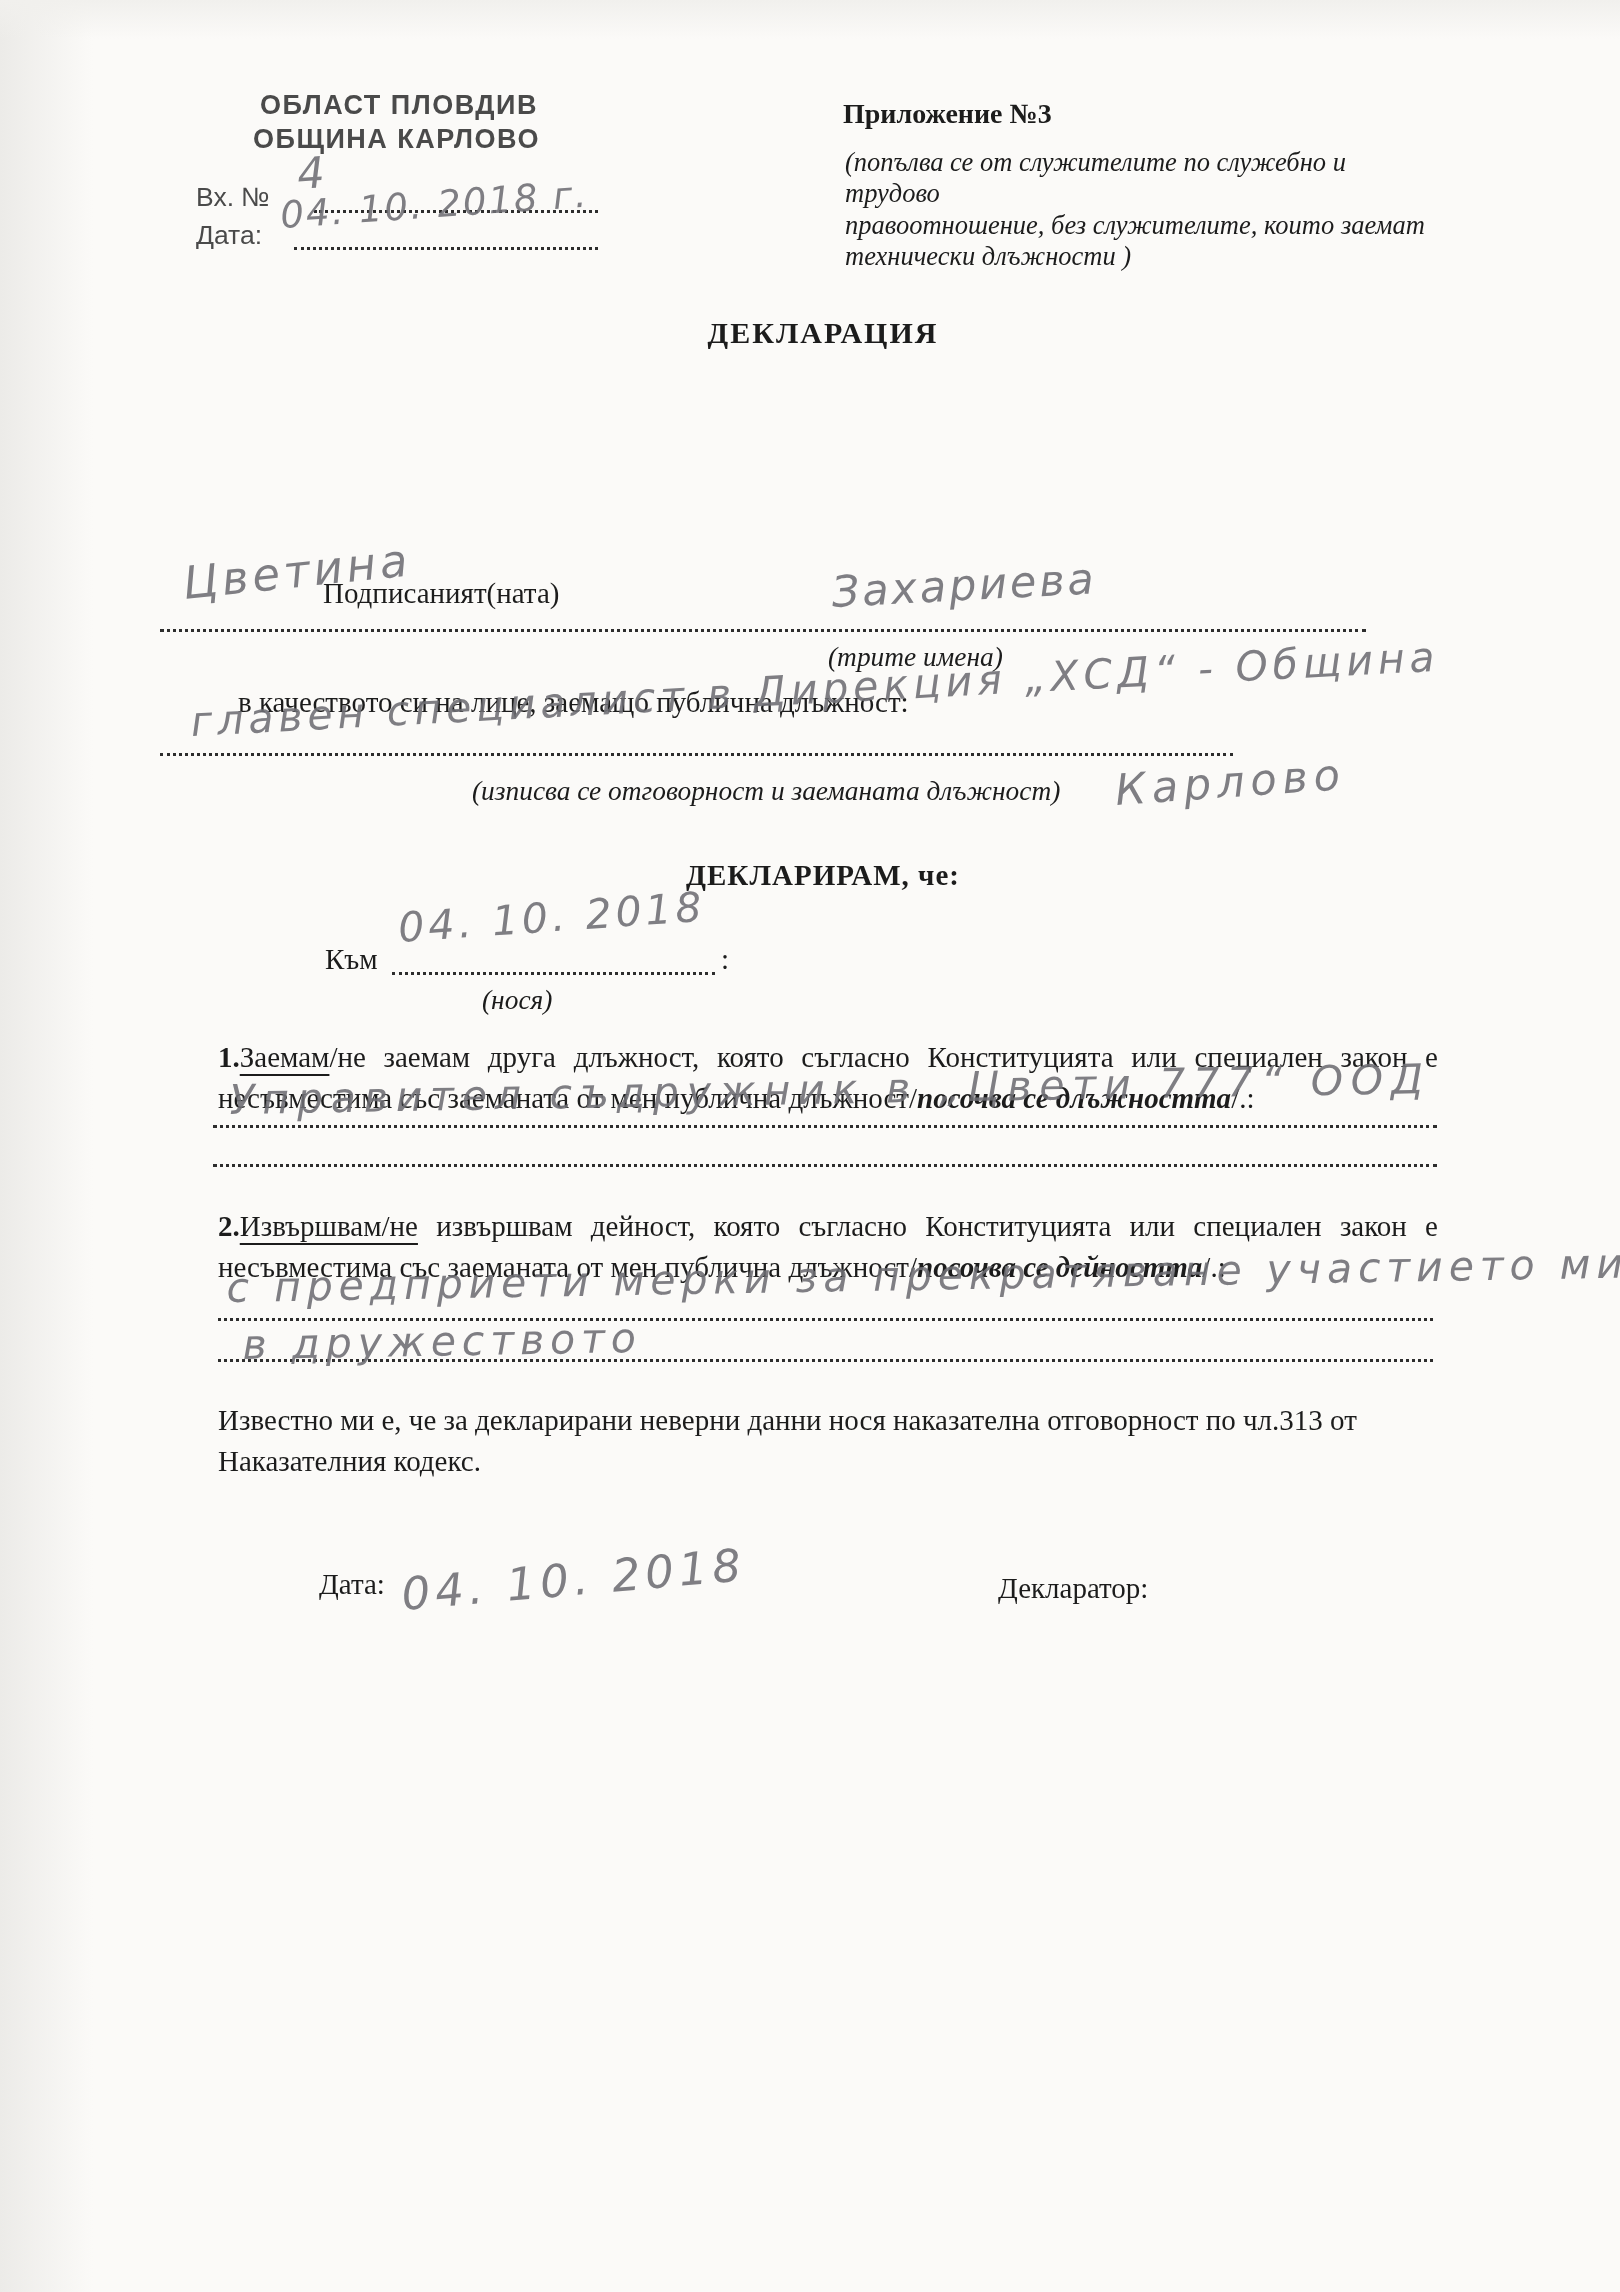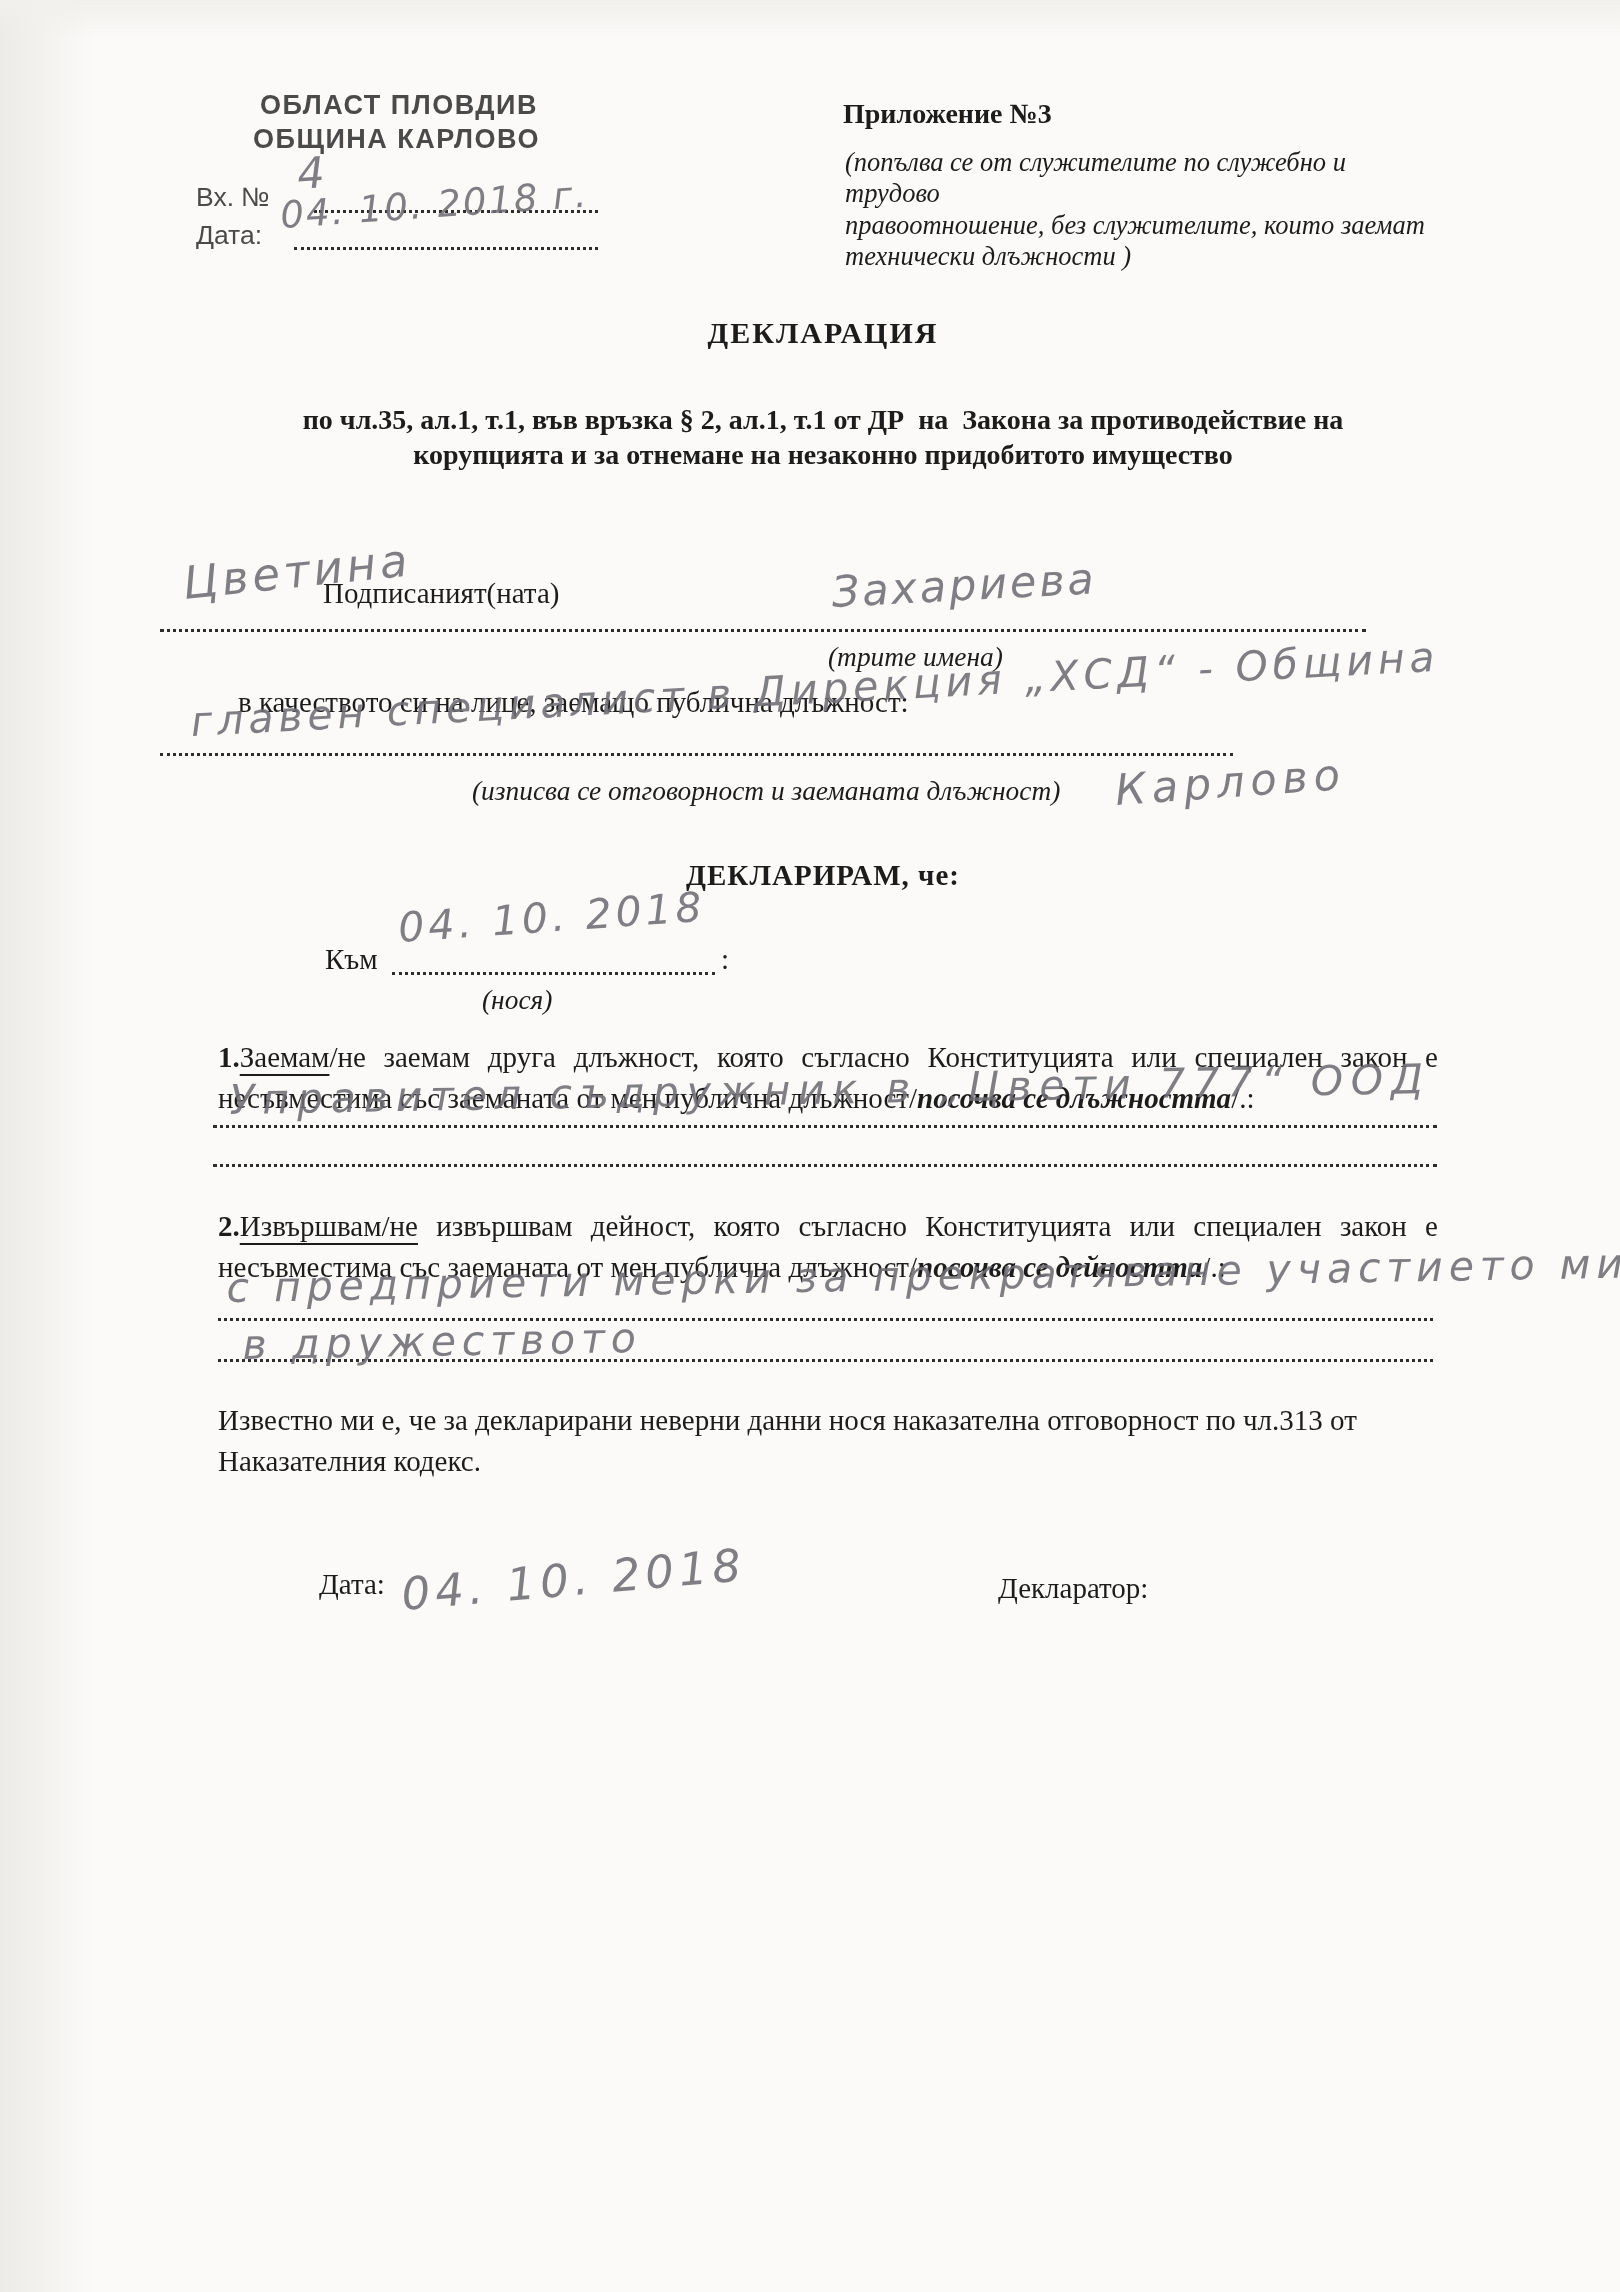--- a/index.html
+++ b/index.html
@@ -83,22 +83,20 @@
   <div class="abs dots" style="left:294px;top:247px;width:304px;"></div>
   <div class="hand" style="left:282px;top:194px;font-size:37px;transform:rotate(-4deg);letter-spacing:2px;">04. 10. 2018 г.</div>
 
   <div class="abs annex-title" style="left:843px;top:98px;">Приложение №3</div>
   <div class="abs annex-note prewrap" style="left:845px;top:135px;width:588px;">(попълва се от служителите по служебно и трудово
 правоотношение, без служителите, които заемат
 технически длъжности )</div>
 
   <div class="abs doc-title center" style="left:225px;top:316px;width:1196px;">ДЕКЛАРАЦИЯ</div>
 
-  <div class="abs doc-subtitle center prewrap" style="left:225px;top:402px;width:1196px;">по чл.35, ал.1, т.1, във връзка § 2, ал.1, т.1 от ДР  на  Закона за противодействие на
-корупцията и за отнемане на незаконно придобитото имущество</div>
 
   <div class="abs serif" style="left:323px;top:573px;">Подписаният(ната)</div>
   <div class="abs dots" style="left:160px;top:629px;width:1206px;"></div>
   <div class="hand" style="left:186px;top:557px;font-size:45px;transform:rotate(-6deg);letter-spacing:3.9px;">Цветина</div>
   <div class="hand" style="left:833px;top:567px;font-size:43px;transform:rotate(-3deg);letter-spacing:2.9px;">Захариева</div>
   <div class="abs hint" style="left:828px;top:642px;">(трите имена)</div>
 
   <div class="abs serif" style="left:238px;top:682px;">в качеството си на лице, заемащо публична длъжност:</div>
   <div class="abs dots" style="left:160px;top:753px;width:1073px;"></div>
   <div class="hand" style="left:192px;top:698px;font-size:41px;transform:rotate(-3deg);letter-spacing:4.9px;">главен специалист в Дирекция „ХСД“ - Община</div>

